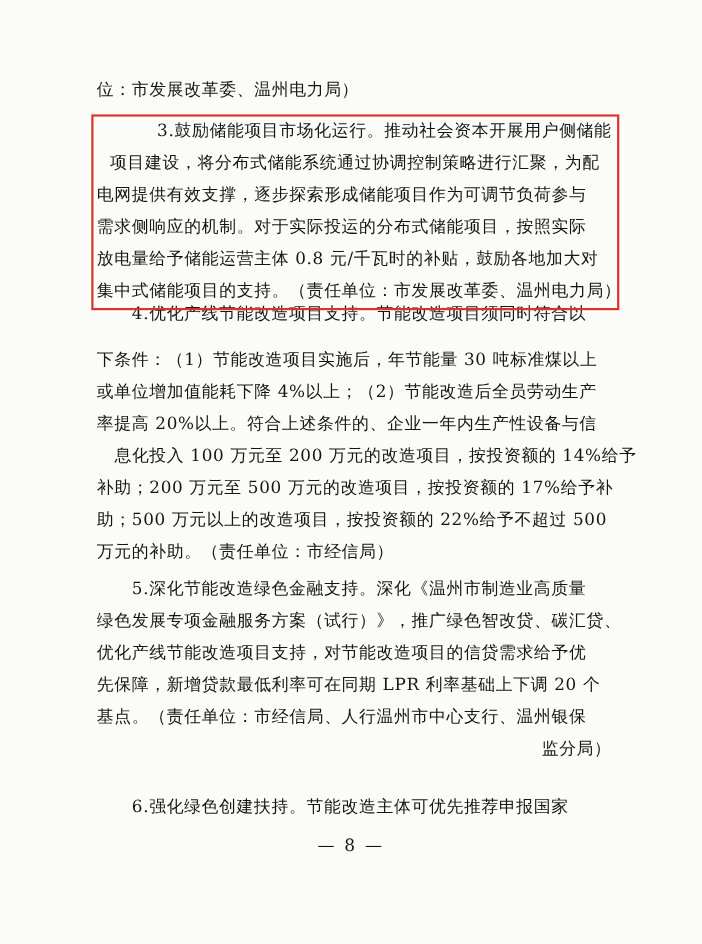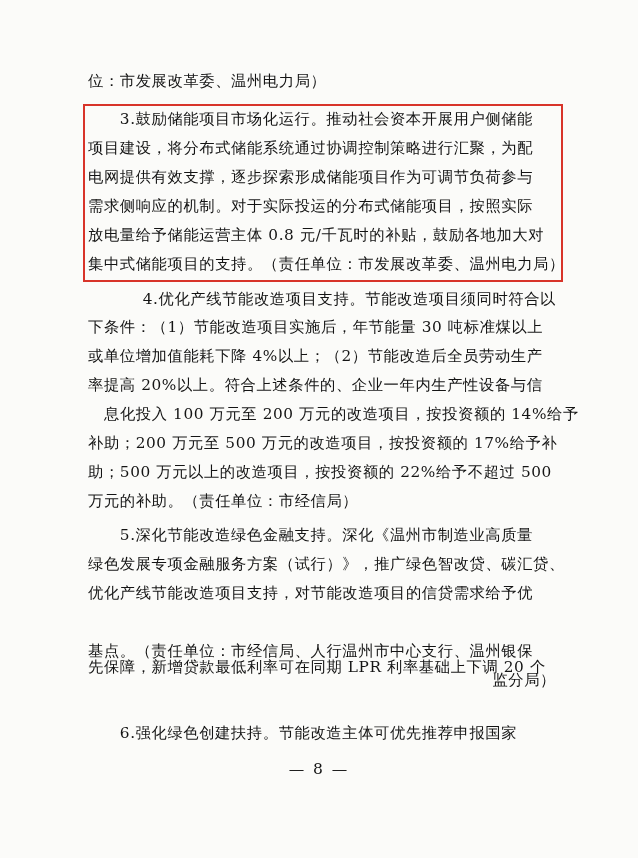--- a/index.html
+++ b/index.html
@@ -67,38 +67,38 @@
   }
 </style>
 </head>
 <body>
 
 <div class="page">
 
   <div class="doc-body">
     <div class="text-block" id="lines-host">
         <div class="line l" style="top: 74px;">位：市发展改革委、温州电力局）</div>
-        <div class="line l" style="top: 112px;">　　3.鼓励储能项目市场化运行。推动社会资本开展用户侧储能</div>
-        <div class="line l" style="top: 141px;">项目建设，将分布式储能系统通过协调控制策略进行汇聚，为配</div>
+        <div class="line l" style="top: 112px; text-align: right;">　　3.鼓励储能项目市场化运行。推动社会资本开展用户侧储能</div>
+        <div class="line l" style="top: 141px; margin-left: 12px;">项目建设，将分布式储能系统通过协调控制策略进行汇聚，为配</div>
         <div class="line l" style="top: 170px;">电网提供有效支撑，逐步探索形成储能项目作为可调节负荷参与</div>
         <div class="line l" style="top: 199px;">需求侧响应的机制。对于实际投运的分布式储能项目，按照实际</div>
         <div class="line l" style="top: 228px;">放电量给予储能运营主体 0.8 元/千瓦时的补贴，鼓励各地加大对</div>
         <div class="line l" style="top: 257px;">集中式储能项目的支持。（责任单位：市发展改革委、温州电力局）</div>
-        <div class="line l" style="top: 292px; text-align: right;">　　4.优化产线节能改造项目支持。节能改造项目须同时符合以</div>
+        <div class="line l" style="top: 278px;">　　4.优化产线节能改造项目支持。节能改造项目须同时符合以</div>
         <div class="line l" style="top: 320px;">下条件：（1）节能改造项目实施后，年节能量 30 吨标准煤以上</div>
         <div class="line l" style="top: 349px;">或单位增加值能耗下降 4%以上；（2）节能改造后全员劳动生产</div>
         <div class="line l" style="top: 378px;">率提高 20%以上。符合上述条件的、企业一年内生产性设备与信</div>
         <div class="line l" style="top: 407px; margin-left: 16px;">息化投入 100 万元至 200 万元的改造项目，按投资额的 14%给予</div>
         <div class="line l" style="top: 436px;">补助；200 万元至 500 万元的改造项目，按投资额的 17%给予补</div>
         <div class="line l" style="top: 465px;">助；500 万元以上的改造项目，按投资额的 22%给予不超过 500</div>
         <div class="line l" style="top: 494px;">万元的补助。（责任单位：市经信局）</div>
         <div class="line l" style="top: 528px;">　　5.深化节能改造绿色金融支持。深化《温州市制造业高质量</div>
         <div class="line l" style="top: 557px;">绿色发展专项金融服务方案（试行）》，推广绿色智改贷、碳汇贷、</div>
         <div class="line l" style="top: 586px;">优化产线节能改造项目支持，对节能改造项目的信贷需求给予优</div>
-        <div class="line l" style="top: 615px; margin-top: 45px;">先保障，新增贷款最低利率可在同期 LPR 利率基础上下调 20 个</div>
+        <div class="line l" style="top: 615px;">先保障，新增贷款最低利率可在同期 LPR 利率基础上下调 20 个</div>
         <div class="line l" style="top: 644px;">基点。（责任单位：市经信局、人行温州市中心支行、温州银保</div>
         <div class="line l" style="top: 673px; text-align: right;">监分局）</div>
         <div class="line l" style="top: 679px; margin-top: 47px;">　　6.强化绿色创建扶持。节能改造主体可优先推荐申报国家</div>
       </div>
   </div>
 
   <div class="highlight-box"></div>
 
   <div class="page-number">— 8 —</div>
 

